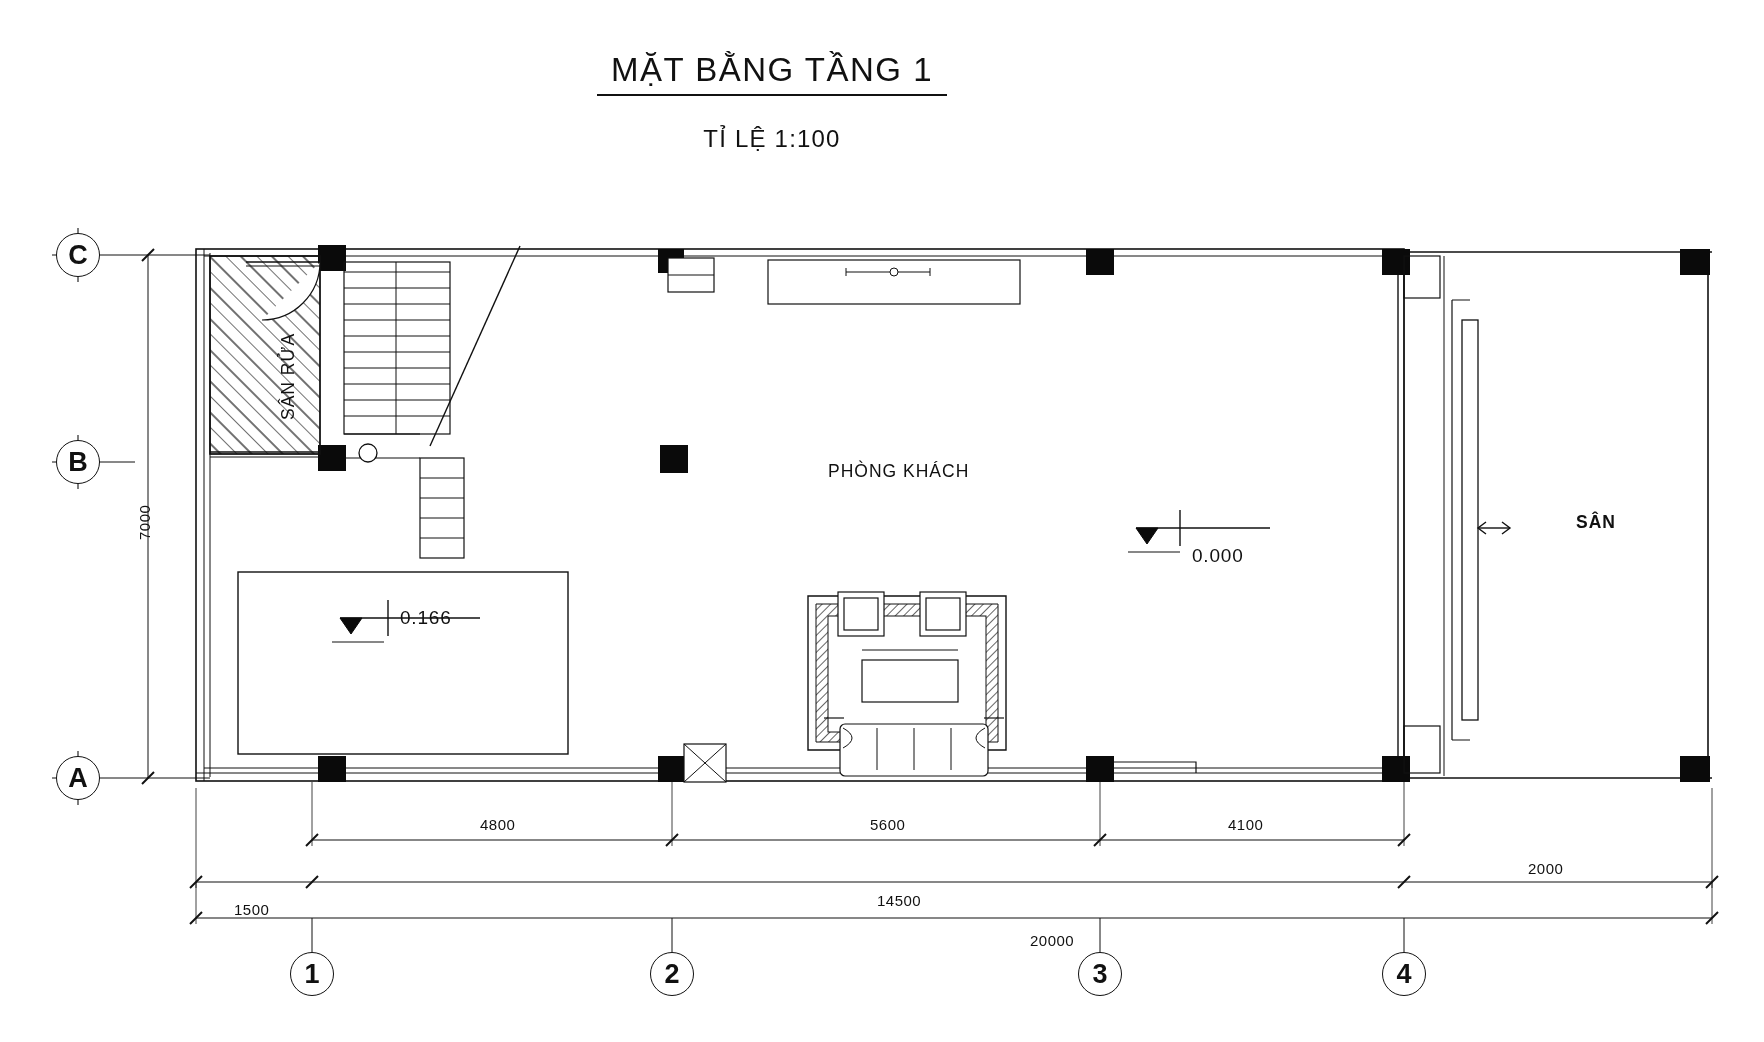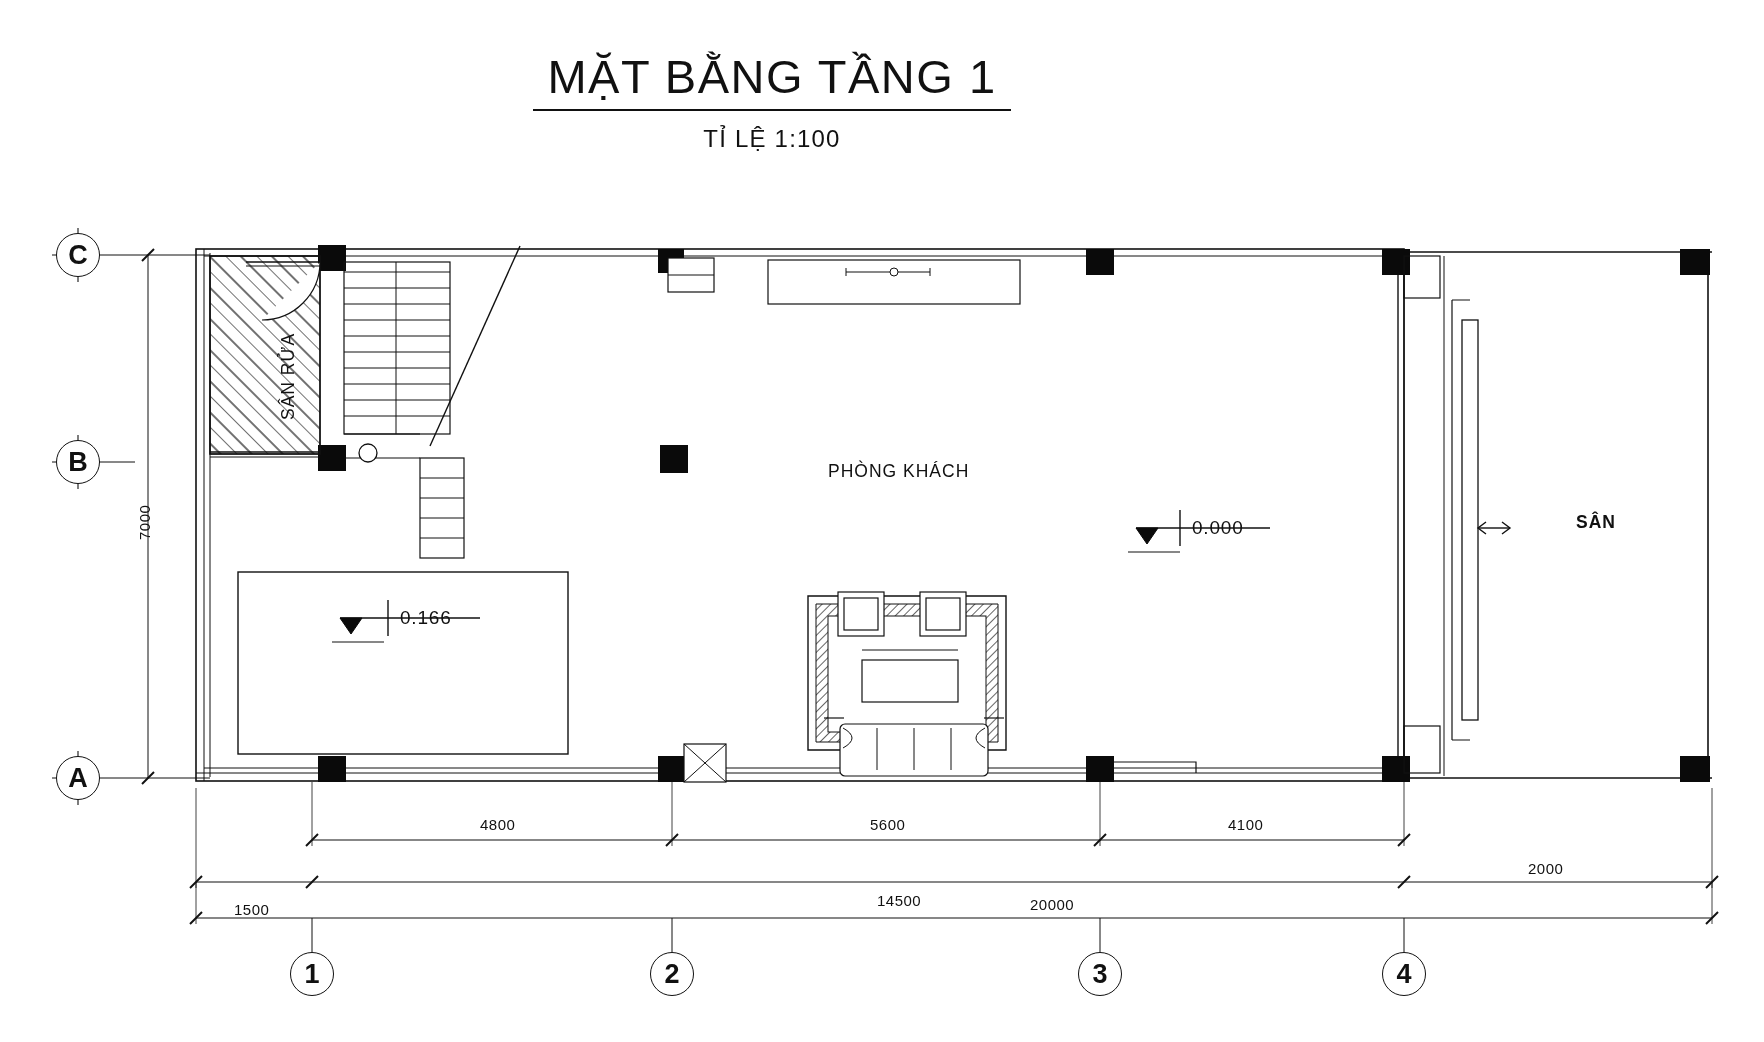--- a/index.html
+++ b/index.html
@@ -6,21 +6,21 @@
   html,body{margin:0;padding:0;background:#ffffff;}
   body{
     width:1764px;height:1042px;position:relative;overflow:hidden;
     font-family:"Liberation Sans", sans-serif;color:#111;
   }
   #sheet{position:absolute;inset:0;}
 
   
   .title-wrap{position:absolute;left:0;top:52px;width:100%;text-align:center;}
   .title{
-    font-size:47px;font-weight:400;letter-spacing:1.5px;
+    font-size:33px;font-weight:400;letter-spacing:1.5px;
     display:inline-block;padding:0 14px 6px 14px;border-bottom:2px solid #111;
     line-height:1.08;
   }
   .subtitle{
     position:absolute;left:0;top:125px;width:100%;text-align:center;
     font-size:24px;letter-spacing:1.2px;
   }
   
   .title-wrap{transform:translateX(-110px);}
   .subtitle{transform:translateX(-110px);}
@@ -330,27 +330,27 @@
   <div class="bubble" style="left:1078px;top:952px;">3</div>
   <div class="bubble" style="left:1382px;top:952px;">4</div>
 
   <div class="lbl room vert" style="left:278px;top:420px;">SÂN RỬA</div>
 
   <div class="lbl room" style="left:828px;top:450px;margin-top:11px;">PHÒNG KHÁCH</div>
 
   <div class="lbl room" style="left:1576px;top:512px;font-weight:bold;">SÂN</div>
 
   <div class="lvl" style="left:400px;top:618px;transform:translateY(-50%);">0.166</div>
-  <div class="lvl" style="left:1192px;top:528px;transform:translateY(-50%);text-align:right;">0.000</div>
+  <div class="lvl" style="left:1192px;top:556px;transform:translateY(-50%);text-align:right;">0.000</div>
 
   <div class="dim v" style="left:136px;top:540px;">7000</div>
 
   <div class="dim" style="left:480px;top:816px;">4800</div>
   <div class="dim" style="left:870px;top:816px;">5600</div>
   <div class="dim" style="left:1228px;top:816px;">4100</div>
 
   <div class="dim" style="left:234px;top:901px;">1500</div>
   <div class="dim" style="left:838px;top:892px;margin-left:39px;">14500</div>
   <div class="dim" style="left:1528px;top:860px;">2000</div>
 
-  <div class="dim" style="left:1030px;top:896px;">20000</div>
+  <div class="dim" style="left:1030px;top:932px;">20000</div>
 
 </div>
 
 </body></html>

